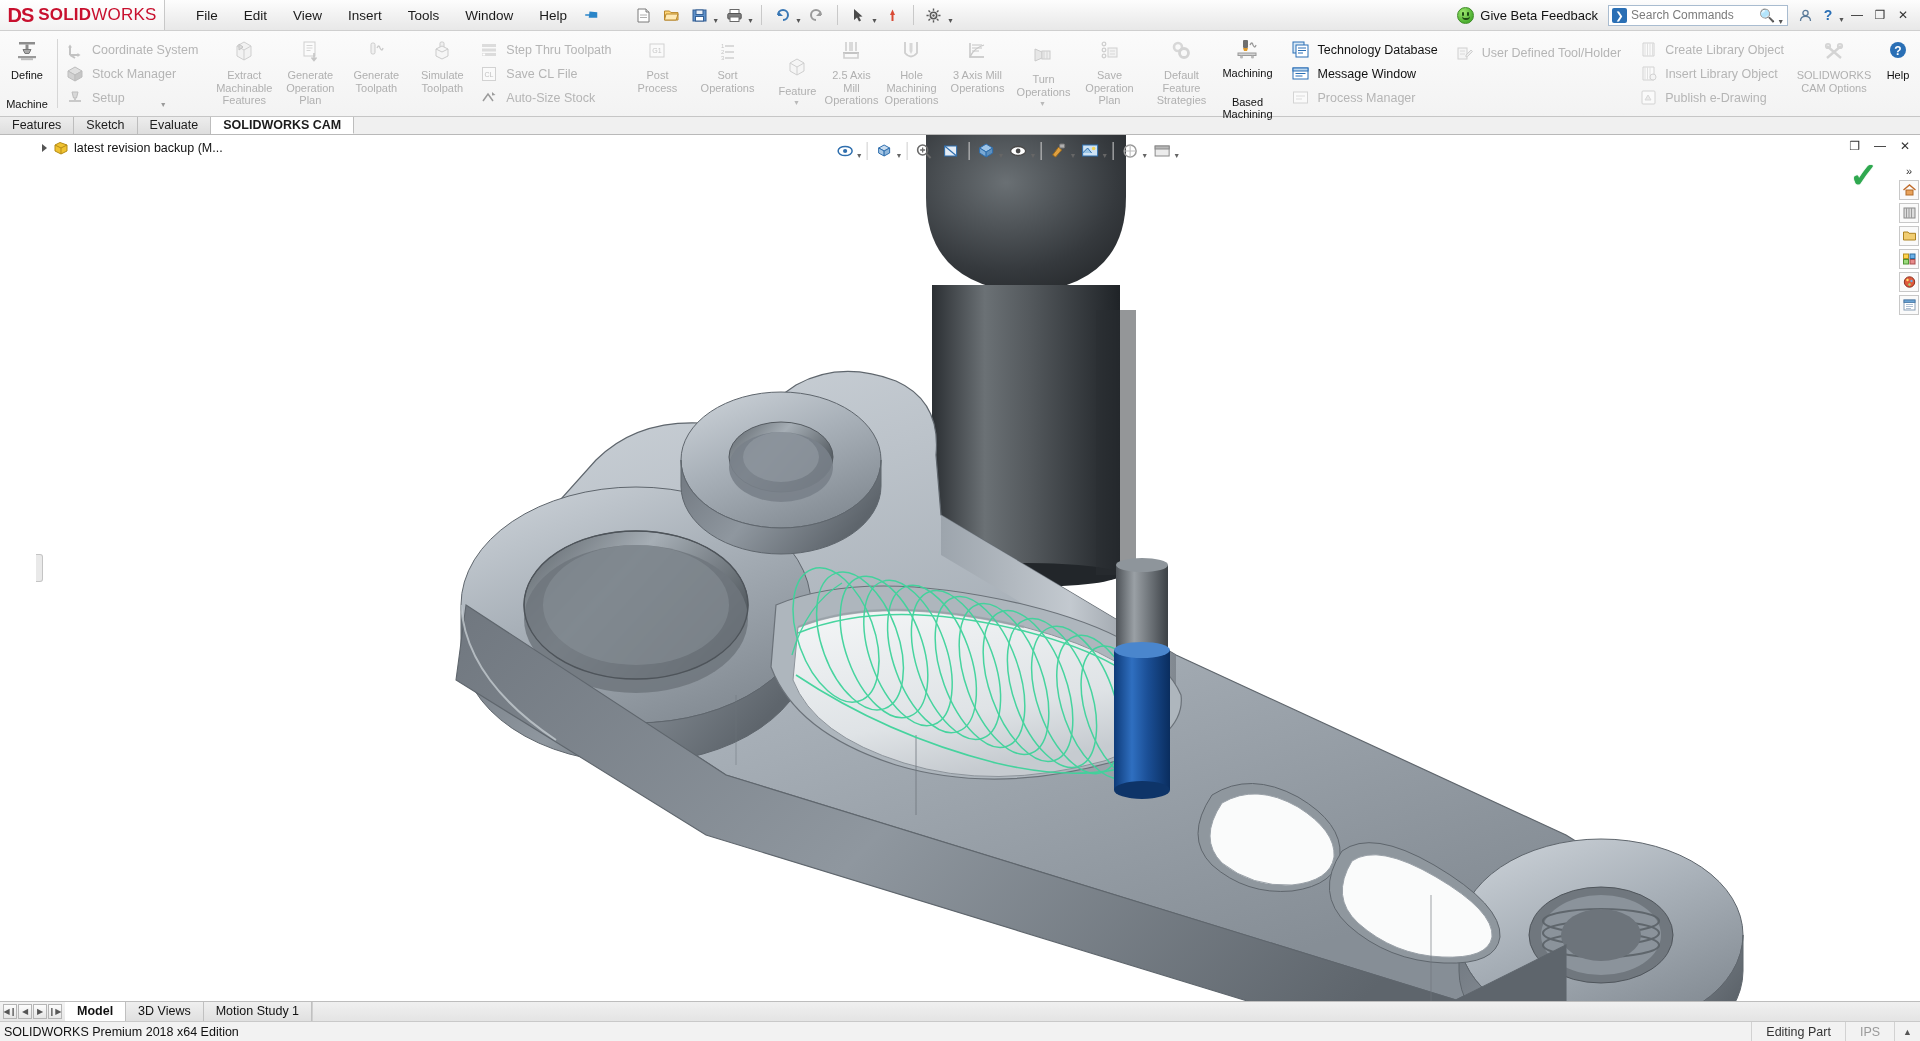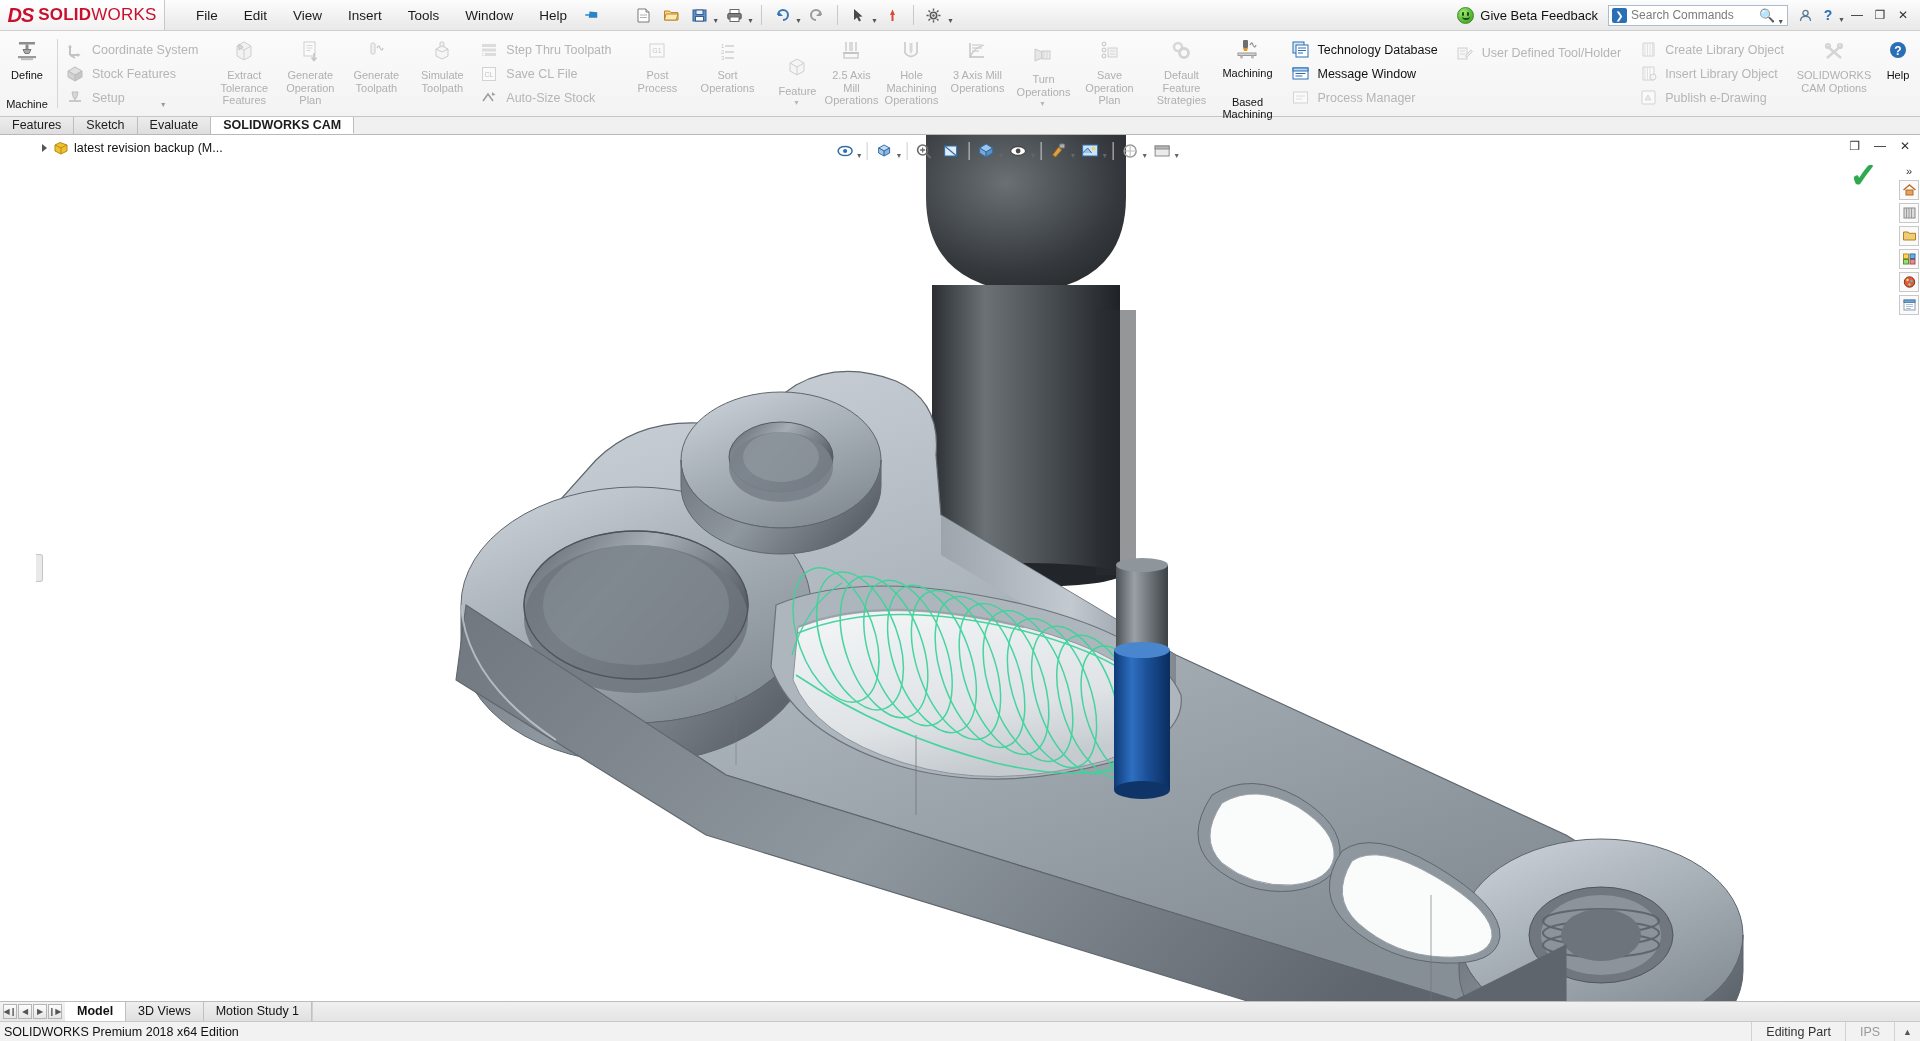--- a/index.html
+++ b/index.html
@@ -20,21 +20,21 @@
     border-bottom: 1px solid #cfcfcf;
     display: flex; align-items: center; position: relative;
   }
   .sw-logo {
     width: 165px; height: 30px;
     display: flex; align-items: center; justify-content: center;
     background: linear-gradient(to bottom,#ffffff,#f2f2f2);
     border-right: 1px solid #c8c8c8;
     font-weight: bold; letter-spacing: .2px;
   }
-  .sw-logo .ds { color:#C8102E; font-size:20px; font-weight:bold; font-style:italic; letter-spacing:-1px;}
+  .sw-logo .ds { color:#C8102E; font-size:20px; font-weight:bold; letter-spacing:-1px;}
   .sw-logo .solid { color:#C8102E; font-size:17px; font-weight:bold; }
   .sw-logo .works { color:#C8102E; font-size:17px; font-weight:300; }
   .menubar { display: flex; align-items: center; margin-left: 18px; gap: 0px; }
   .menubar .mi {
     padding: 4px 13px; font-size: 13.5px; color: #1a1a1a; cursor: default; white-space: nowrap;
   }
   .pin-icon { margin-left: 6px; color:#2a77c0; font-size: 14px; transform: rotate(45deg); cursor:pointer;}
   .tb-icons { display:flex; align-items:center; margin-left: 30px; gap: 2px; }
   .tb-btn {
     width: 26px; height: 24px; display:flex; align-items:center; justify-content:center;
@@ -339,21 +339,21 @@
           <span>Coordinate System</span>
         </div>
         <div class="rsmall">
           <span class="ic">
             <svg width="18" height="18" viewBox="0 0 18 18">
                 <path d="M9 2 L16 6 L9 10 L2 6 Z" fill="#e0e0e0" stroke="#bdbdbd"></path>
                 <path d="M2 6v6l7 4V10z" fill="#d2d2d2" stroke="#bdbdbd"></path>
                 <path d="M16 6v6l-7 4V10z" fill="#c6c6c6" stroke="#bdbdbd"></path>
               </svg>
           </span>
-          <span>Stock Features</span>
+          <span>Stock Manager</span>
         </div>
         <div class="rsmall">
           <span class="ic">
             <svg width="18" height="18" viewBox="0 0 18 18">
                 <path d="M6 3h6l-1.5 6h-3z" fill="#d8d8d8" stroke="#bdbdbd"></path>
                 <rect x="3" y="11" width="12" height="2" fill="#c9c9c9"></rect>
                 <rect x="8" y="9" width="2" height="2.2" fill="#c9c9c9"></rect>
               </svg>
           </span>
           <span>Setup</span>
@@ -367,21 +367,21 @@
       <div class="rbig dim wide">
         <div class="ic">
           <svg width="26" height="26" viewBox="0 0 26 26">
               <path d="M6 7 L13 3 L20 7 L20 17 L13 21 L6 17 Z" fill="#f2f2f2" stroke="#cfcfcf"></path>
               <path d="M6 7 L13 11 L20 7" fill="none" stroke="#cfcfcf"></path>
               <path d="M13 11 L13 21" stroke="#cfcfcf"></path>
               <path d="M8 5 L12 8 L8 11 Z" fill="#dcdcdc" stroke="#c3c3c3"></path>
             </svg>
         </div>
         <div class="lb">Extract</div>
-        <div class="lb" style="margin-top:0">Tolerance</div>
+        <div class="lb" style="margin-top:0">Machinable</div>
         <div class="lb" style="margin-top:0">Features</div>
       </div>
       <div class="rbig dim wide">
         <div class="ic">
           <svg width="26" height="26" viewBox="0 0 26 26">
               <rect x="7" y="3" width="11" height="14" fill="#fbfbfb" stroke="#cfcfcf"></rect>
               <path d="M9.5 6.5h6M9.5 9h6M9.5 11.5h4" stroke="#d6d6d6"></path>
               <path d="M17 14 L17 21 M14.5 18.5 L17 21.5 L19.5 18.5" stroke="#c6c6c6" stroke-width="1.6" fill="none"></path>
             </svg>
         </div>

